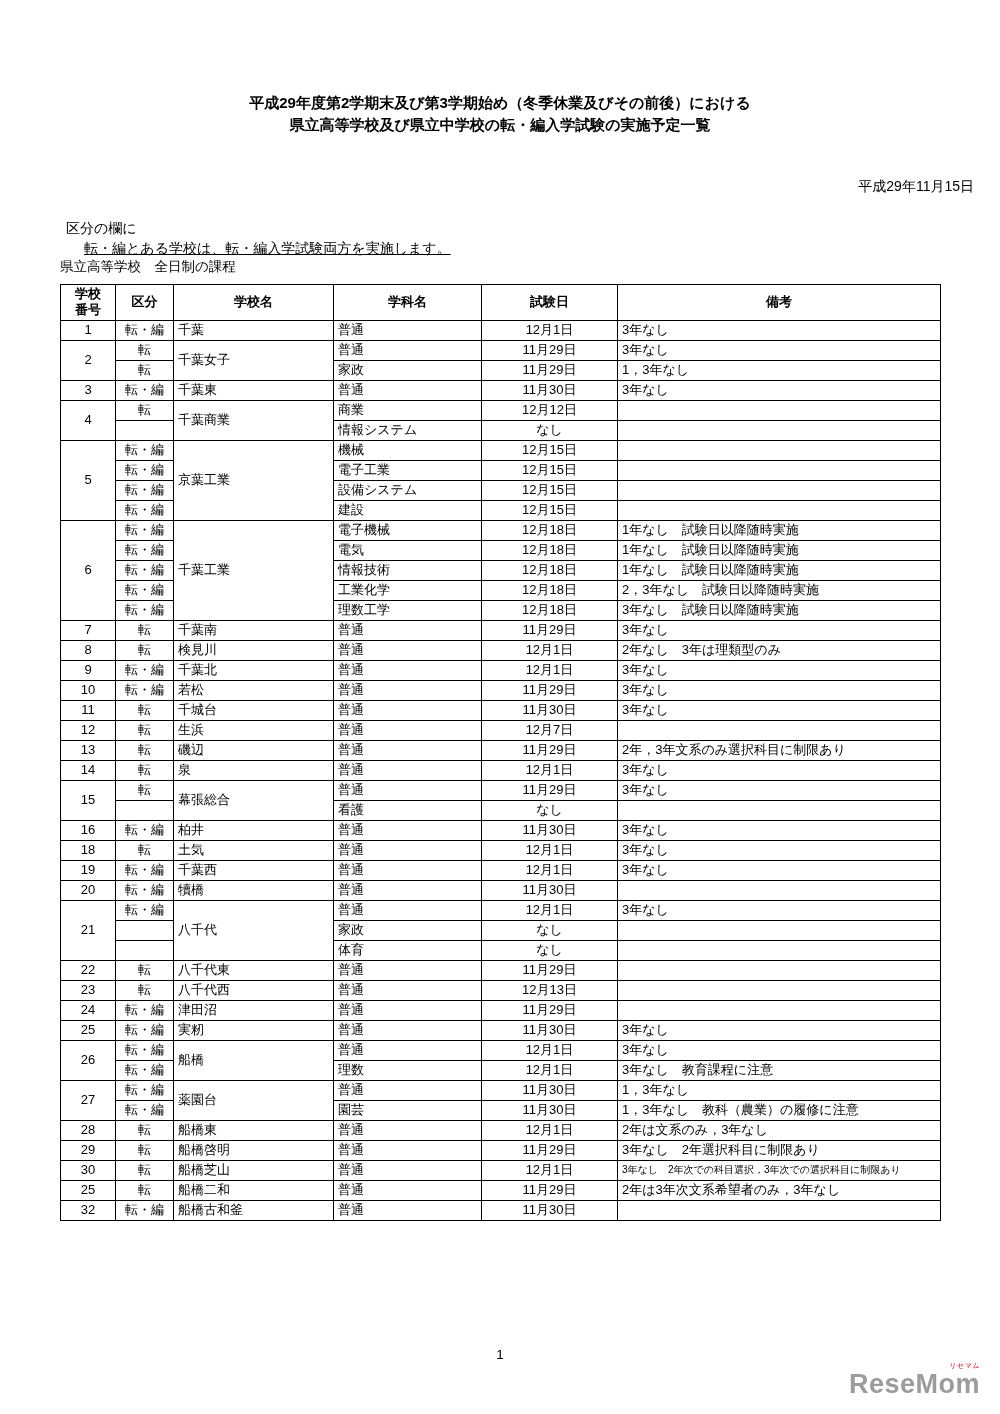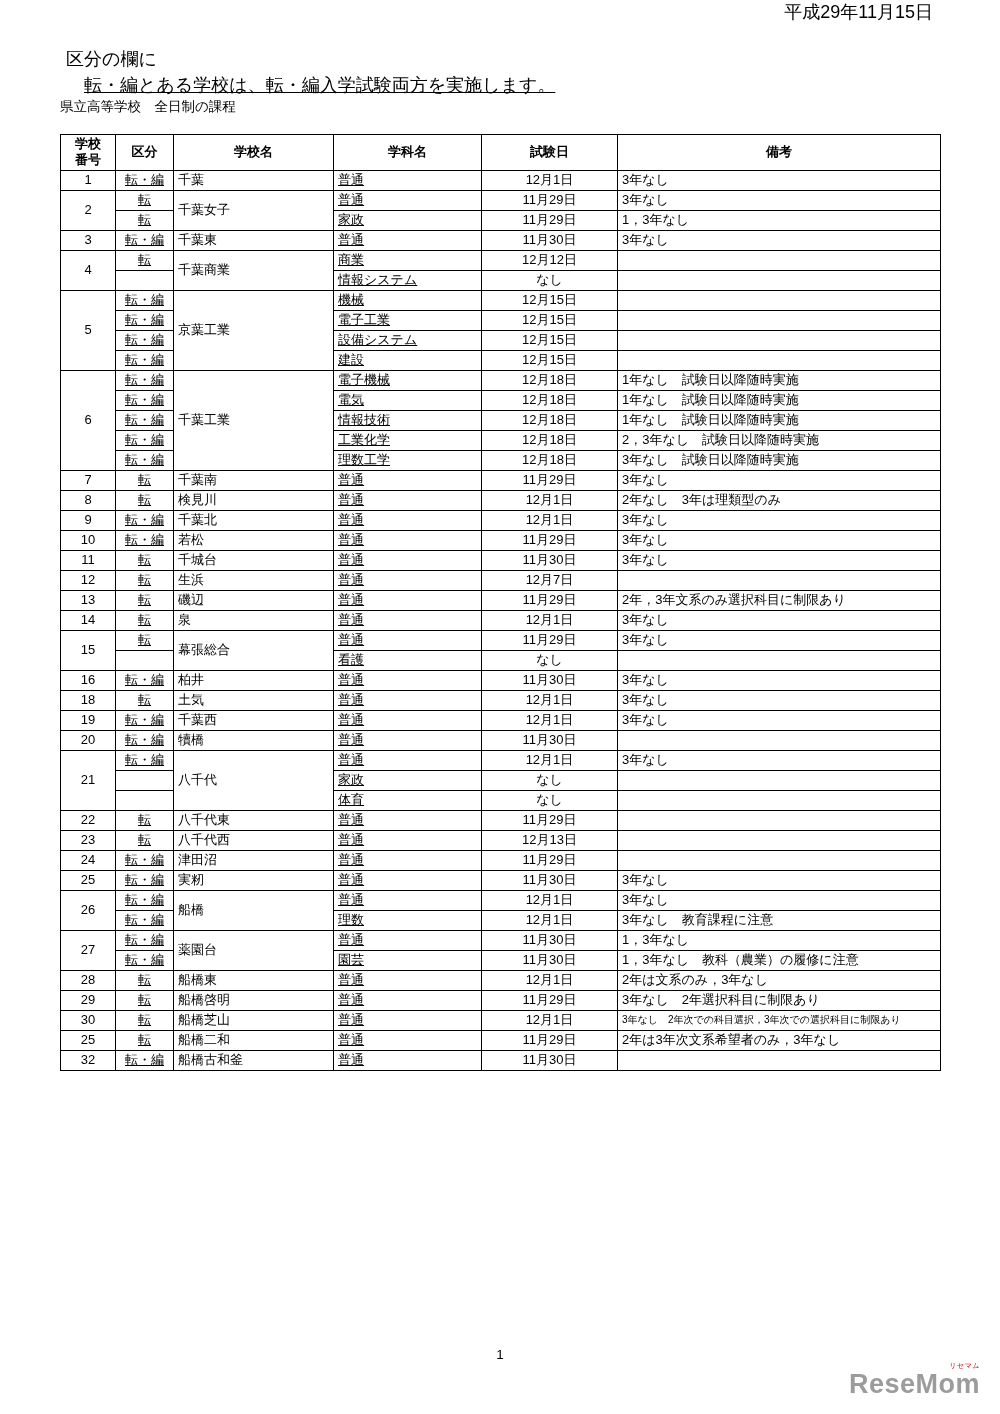--- a/index.html
+++ b/index.html
@@ -11,39 +11,40 @@
   .page { position:relative; width:1000px; height:1414px; overflow:hidden; }
 
   .doc-title {
     margin-top:92px;
     text-align:center;
     font-weight:bold;
     font-size:15px;
     line-height:1.45;
   }
   .date-line {
-    padding-right:67px;
+    margin-top:42px;
+    padding-right:26px;
     text-align:right;
-    font-size:18px;
+    font-size:14px;
   }
   .notes {
     margin-top:22px;
     margin-left:66px;
-    font-size:18px;
+    font-size:14px;
     line-height:1.45;
   }
   .notes .indent { padding-left:18px;text-decoration:underline; }
 
   .section-heading {
     margin-left:60px;
     font-size:13.5px;
   }
 
   table.schedule {
-    margin:18px 0 0 60px;
+    margin:8px 0 0 60px;
     width:880px;
     border-collapse:collapse;
     table-layout:fixed;
     font-size:13px;
   }
   table.schedule th, table.schedule td {
     border:1px solid #000;
     padding:0 4px;
     height:19px;
     line-height:1.25;
@@ -51,23 +52,23 @@
     white-space:nowrap;
     vertical-align:middle;
   }
   table.schedule th {
     font-weight:bold;
     text-align:center;
     white-space:pre-line;
     padding-top:1px; padding-bottom:1px;
   }
   td.col-num   { text-align:center; }
-  td.col-kubun { text-align:center;text-decoration:underline; }
+  td.col-kubun { text-align:center; }
   td.col-school{ text-align:left; }
-  td.col-dept  { text-align:left;text-decoration:underline; }
+  td.col-dept  { text-align:left; }
   td.col-date  { text-align:center; }
   td.col-note  { text-align:left; }
   td.small-note{ font-size:10px; }
 
   .page-number {
     position:absolute;
     bottom:52px; left:0; right:0;
     text-align:center;
     font-size:13.5px;
   }
@@ -87,20 +88,24 @@
     font-weight:normal;
     color:#e60012;
     line-height:0.8;
   }
 </style>
 </head>
 <body>
 
 <div class="page">
 
+  <div class="doc-title">
+    <div>平成29年度第2学期末及び第3学期始め（冬季休業及びその前後）における</div>
+    <div>県立高等学校及び県立中学校の転・編入学試験の実施予定一覧</div>
+  </div>
 
   <div class="date-line">平成29年11月15日</div>
 
   <div class="notes">
     <div>区分の欄に</div>
     <div class="indent">転・編とある学校は、転・編入学試験両方を実施します。</div>
   </div>
 
   <div class="section-heading">県立高等学校　全日制の課程</div>
 

